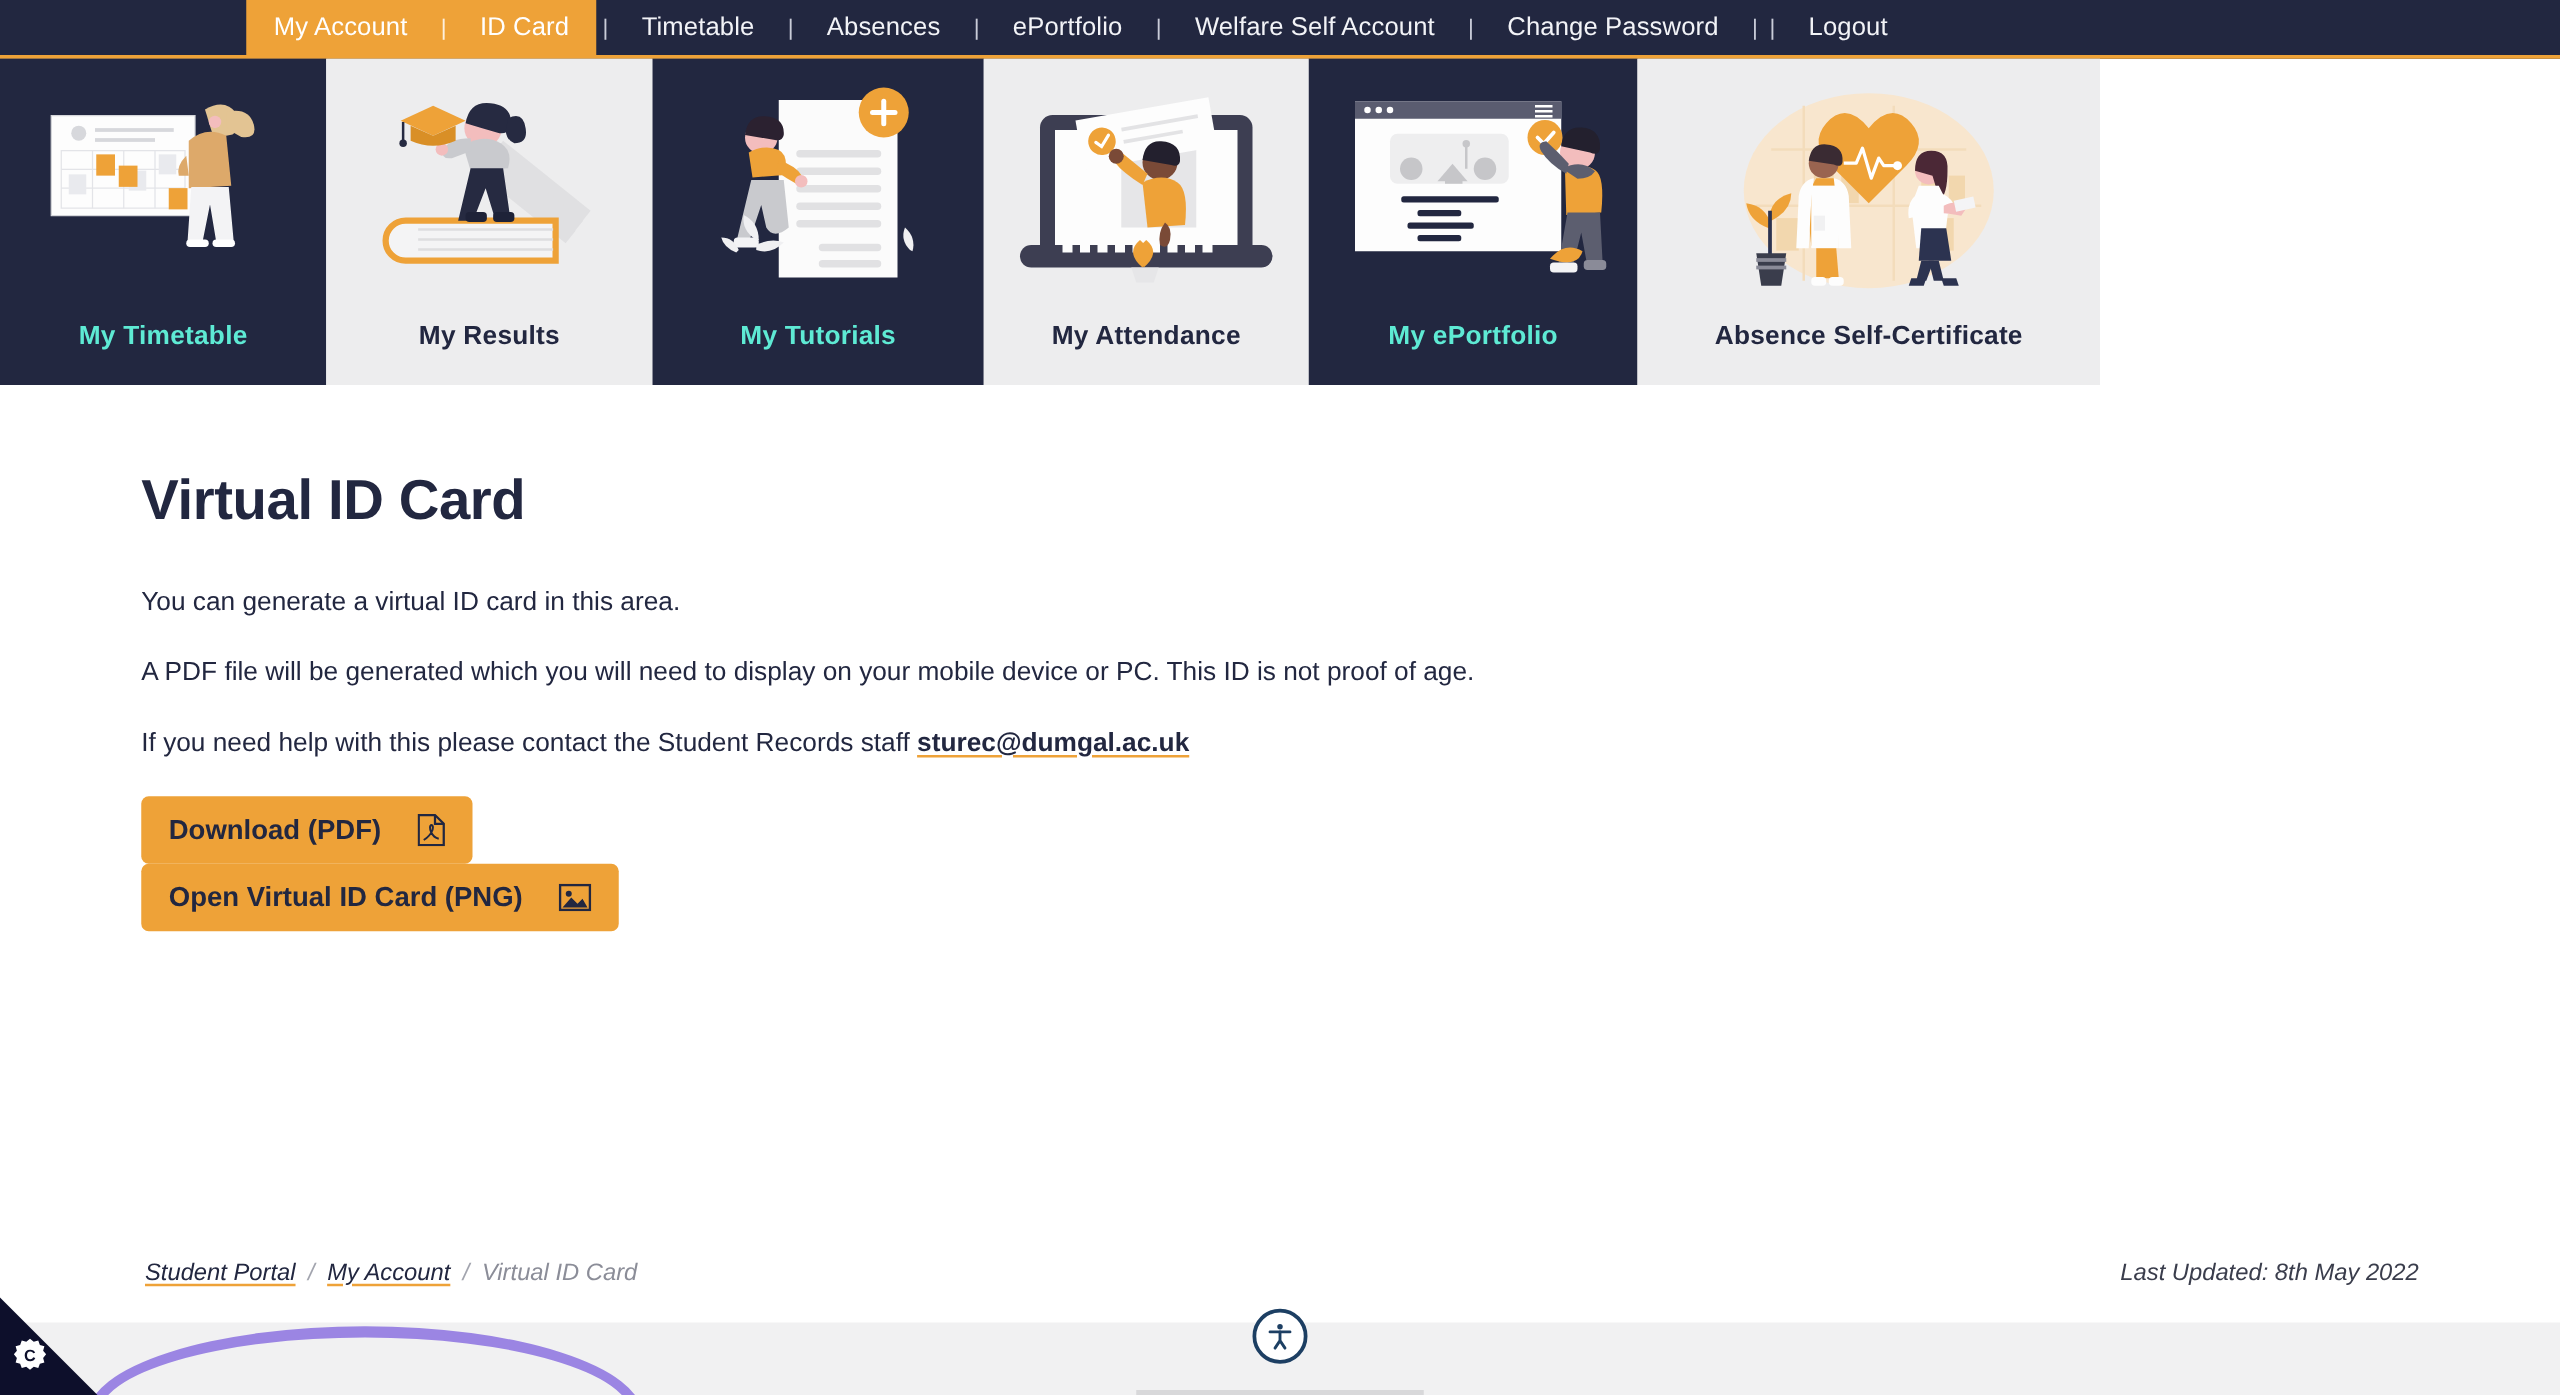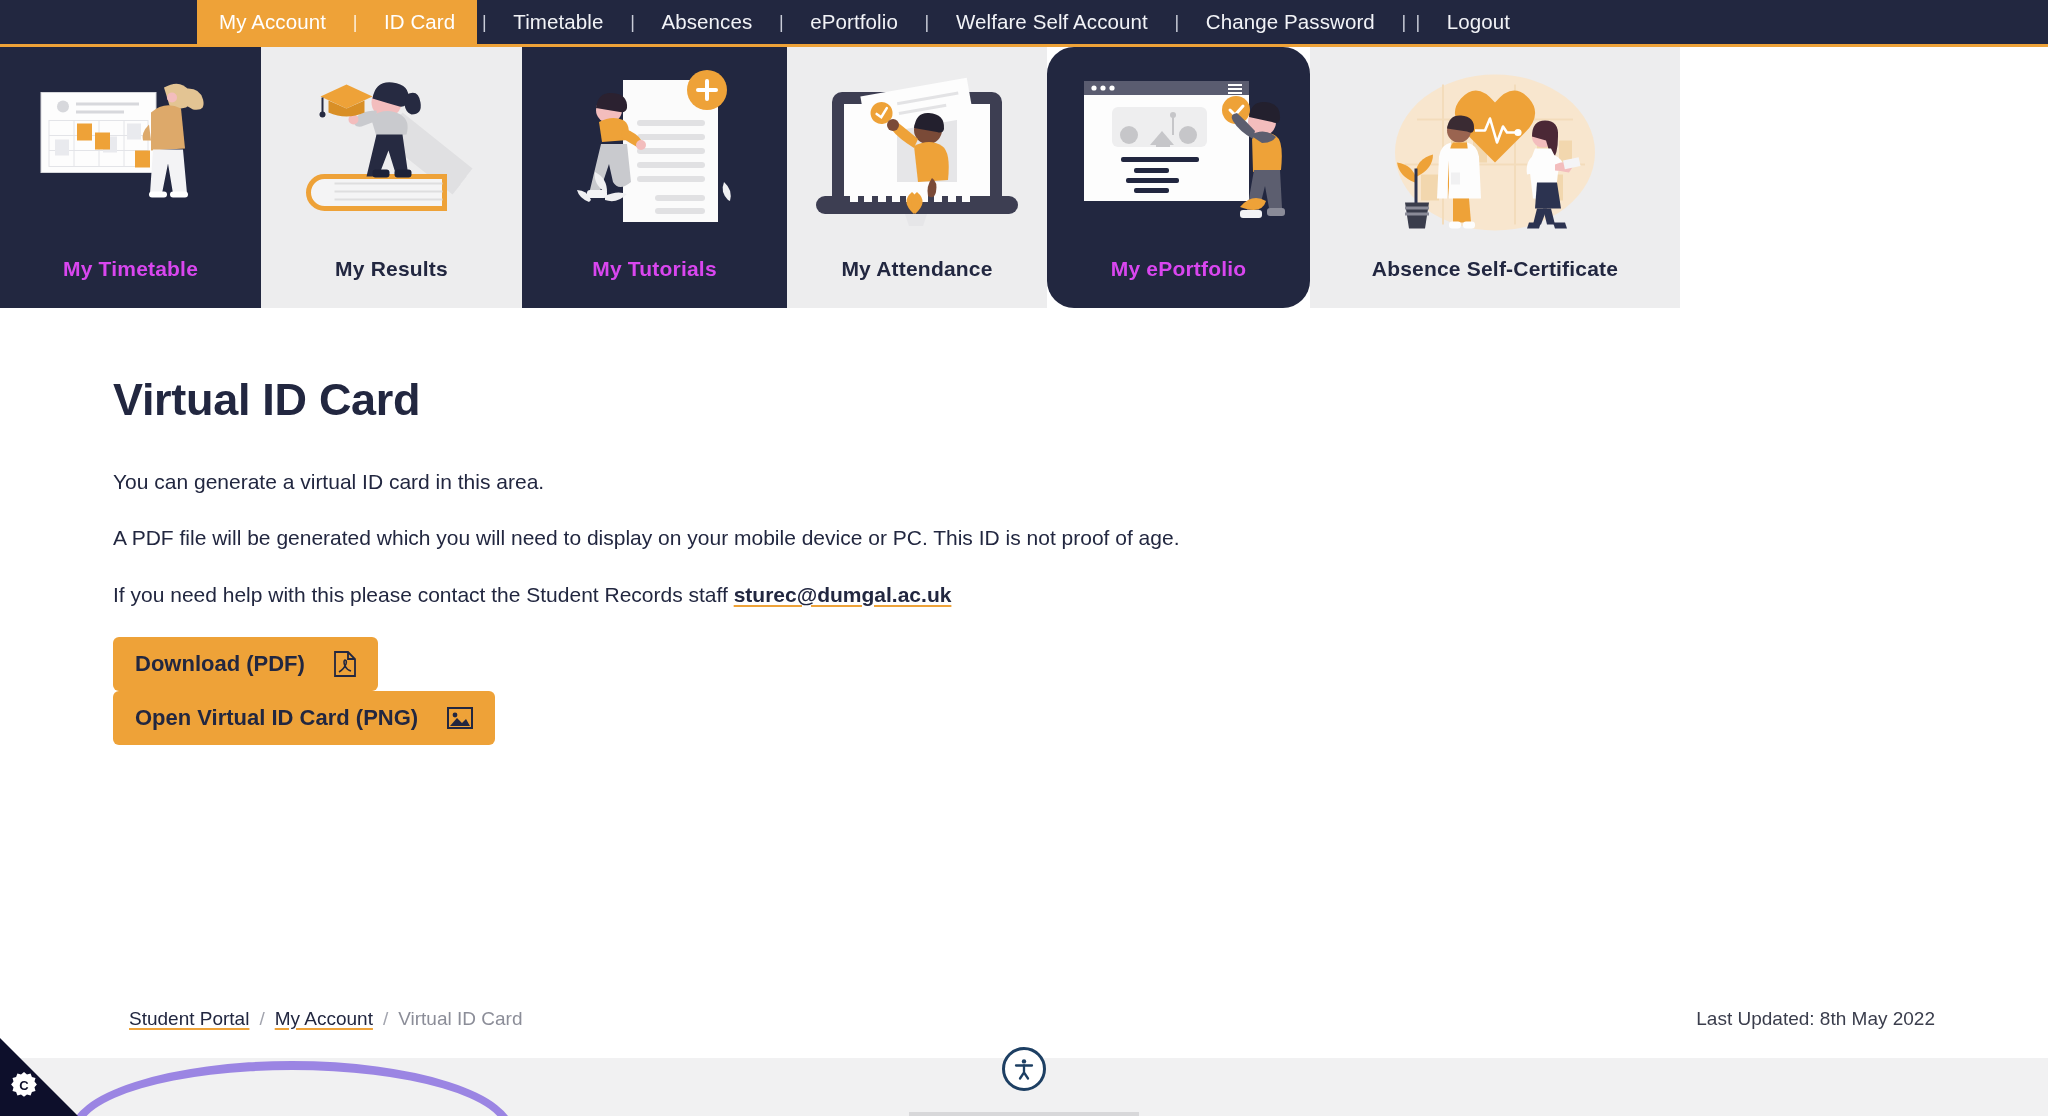--- a/index.html
+++ b/index.html
@@ -50,28 +50,28 @@
     cursor: pointer; overflow: hidden;
   }
   .tile.dark { background: #222740; }
   .tile.light { background: #ededee; }
   .tile-art { position: relative; flex: 1 1 auto; width: 100%; }
   .tile-art svg { position: absolute; left: 50%; top: 50%; transform: translate(-50%,-50%); }
   .tile-label {
     font-size: 21px; font-weight: bold; letter-spacing: .2px;
     padding-bottom: 27px; white-space: nowrap;
   }
-  .tile.dark .tile-label { color: #d946ef; }
+  .tile.dark .tile-label { color: #5eead4; }
   .tile.light .tile-label { color: #222740; }
 
   .t0 { width: 261px; }
   .t1 { width: 261px; }
   .t2 { width: 265px; }
   .t3 { width: 260px; }
-  .t4 { width: 263px; border-radius: 27px; }
+  .t4 { width: 263px; }
   .t5 { width: 370px; }
 
   
   .main {
     position: relative;
     padding: 66px 0 0 113px;
     background: #ffffff;
     height: 698px;
   }
   .page-title {
@@ -104,24 +104,25 @@
     position: absolute;
     left: 70px; top: 753px;
     width: 444px; height: 143px;
     border: 9px solid #9b85e3;
     border-radius: 50%;
     z-index: 1; pointer-events: none;
   }
 
   
   .footer-row {
-    position: absolute; left: 16px; right: 0; top: 1008px;
+    position: absolute; left: 3px; right: 0; top: 1008px;
     display: flex; align-items: flex-end; justify-content: space-between;
     padding: 0 113px 0 113px;
     font-size: 19px;
+    font-style: italic;
   }
   .crumbs { display: flex; align-items: center; gap: 10px; }
   .crumb-link {
     color: #222740; text-decoration: underline;
     text-decoration-color: #eea238; text-decoration-thickness: 2px;
     text-underline-offset: 3px; cursor: pointer;
   }
   .crumb-sep { color: #a2a4ae; }
   .crumb-current { color: #8b8d98; }
   .last-updated { color: #3a3d4c; }

